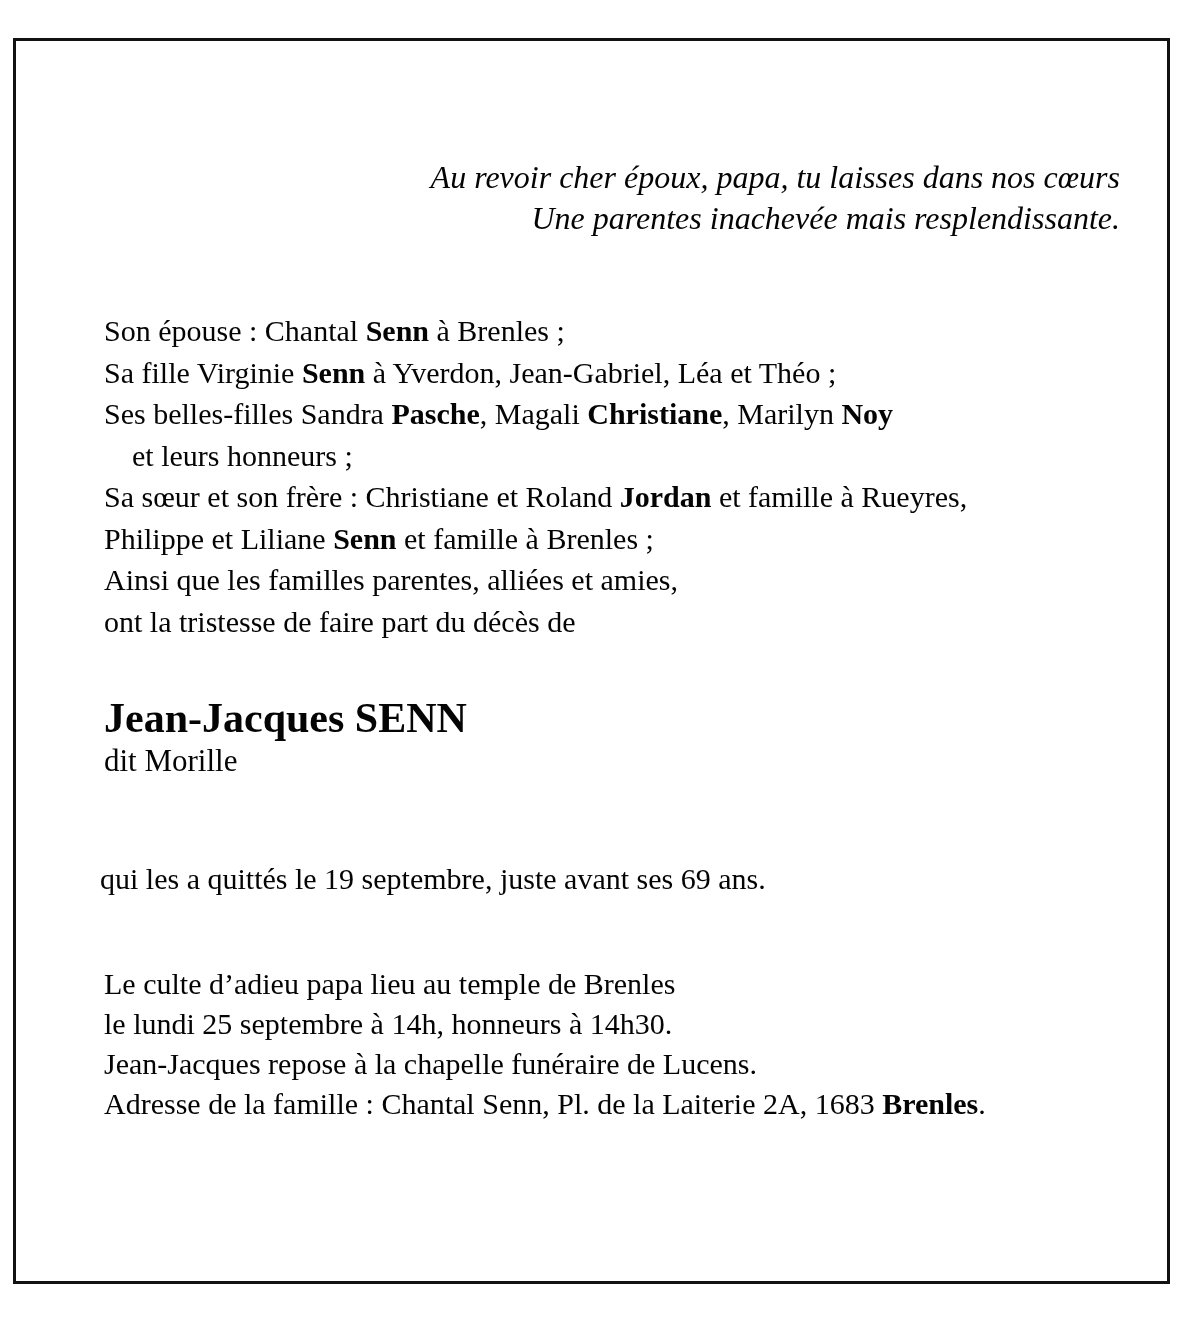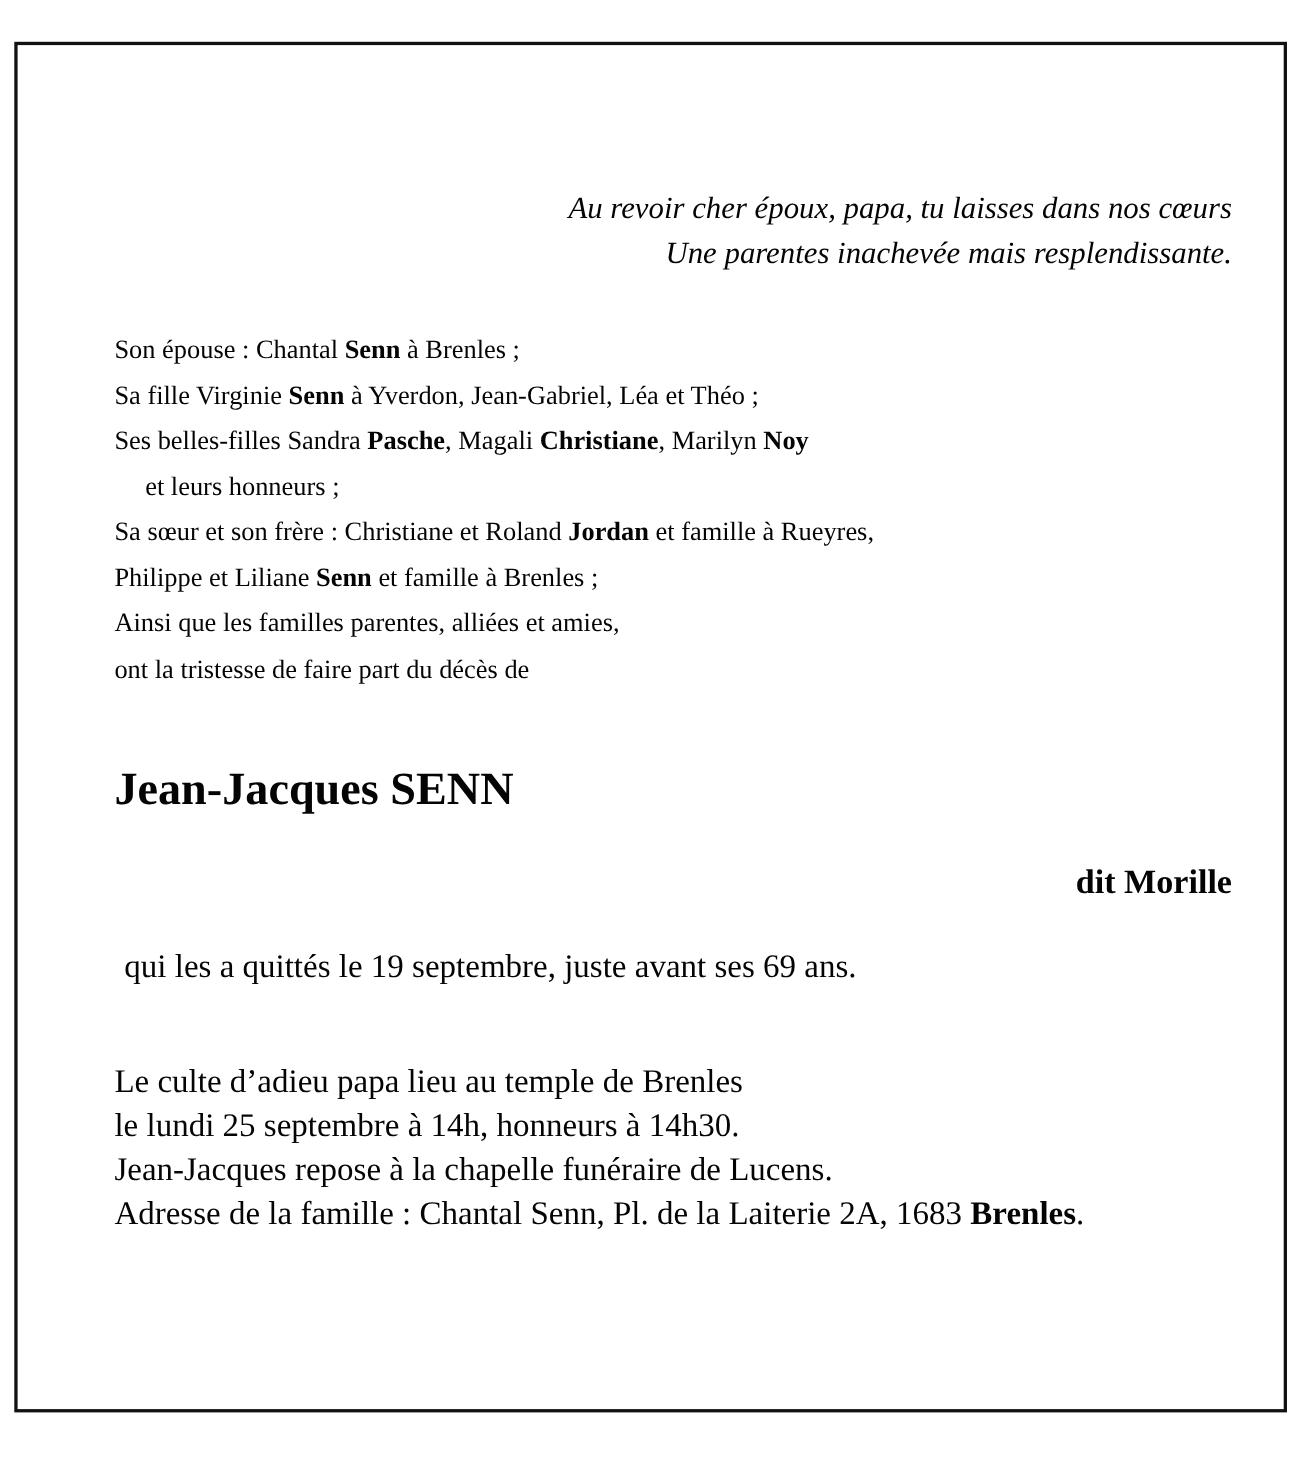--- a/index.html
+++ b/index.html
@@ -19,39 +19,39 @@
     position: absolute;
     left: 13px;
     top: 38px;
     width: 1157px;
     height: 1246px;
     border: 3px solid #121212;
     box-sizing: border-box;
   }
   .epigraph {
     position: absolute;
-    top: 169px;
+    top: 157px;
     right: 70px;
     text-align: right;
     font-style: italic;
-    font-size: 28px;
+    font-size: 32px;
     line-height: 41px;
     white-space: nowrap;
   }
   .announcement {
     position: absolute;
     left: 104px;
-    top: 298px;
-    font-size: 24px;
+    top: 310px;
+    font-size: 30px;
     line-height: 41.5px;
     white-space: nowrap;
   }
   .farewell {
     position: absolute;
-    left: 113px;
+    left: 100px;
     top: 859px;
     font-size: 30px;
     line-height: 40px;
     white-space: nowrap;
   }
   .ceremony {
     position: absolute;
     left: 104px;
     top: 964px;
     font-size: 30px;
@@ -70,26 +70,25 @@
     font-size: 42px;
     line-height: 48px;
     font-weight: bold;
     white-space: nowrap;
   }
   .deceased-alias {
     position: absolute;
     left: 104px;
     top: 741px;
     width: 1016px;
-    text-align: right;
+    text-align: left;
     font-size: 31px;
     line-height: 40px;
-    font-weight: bold;
+    font-weight: normal;
     white-space: nowrap;
-    margin-top: 41px;
   }
 </style>
 </head>
 <body style="background: rgb(255, 255, 255); color: rgb(4, 4, 4);">
 
 <div class="frame" style="border-color: rgb(18, 18, 18);"></div>
 
 <div class="epigraph">
     <div class="line"><span>Au revoir cher époux, papa, tu laisses dans nos cœurs</span></div>
     <div class="line"><span>Une parentes inachevée mais resplendissante.</span></div>

